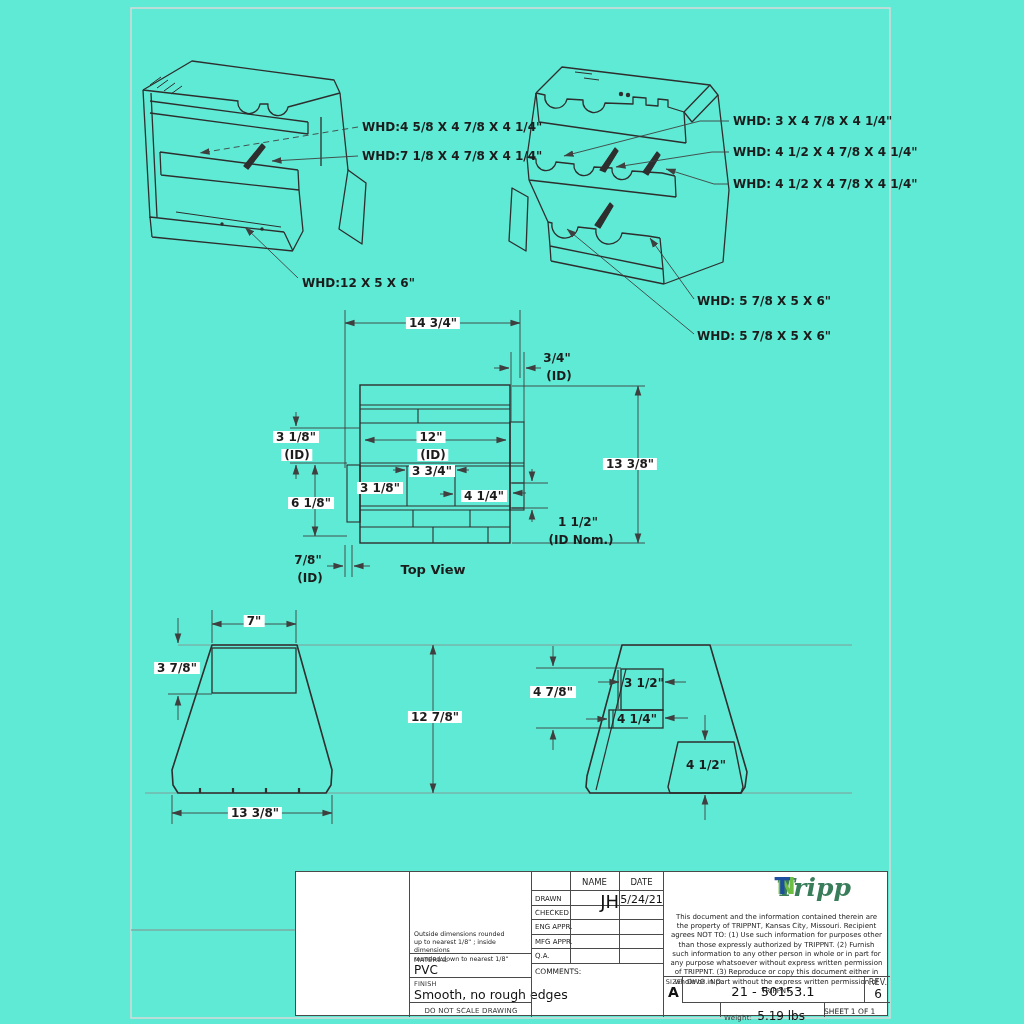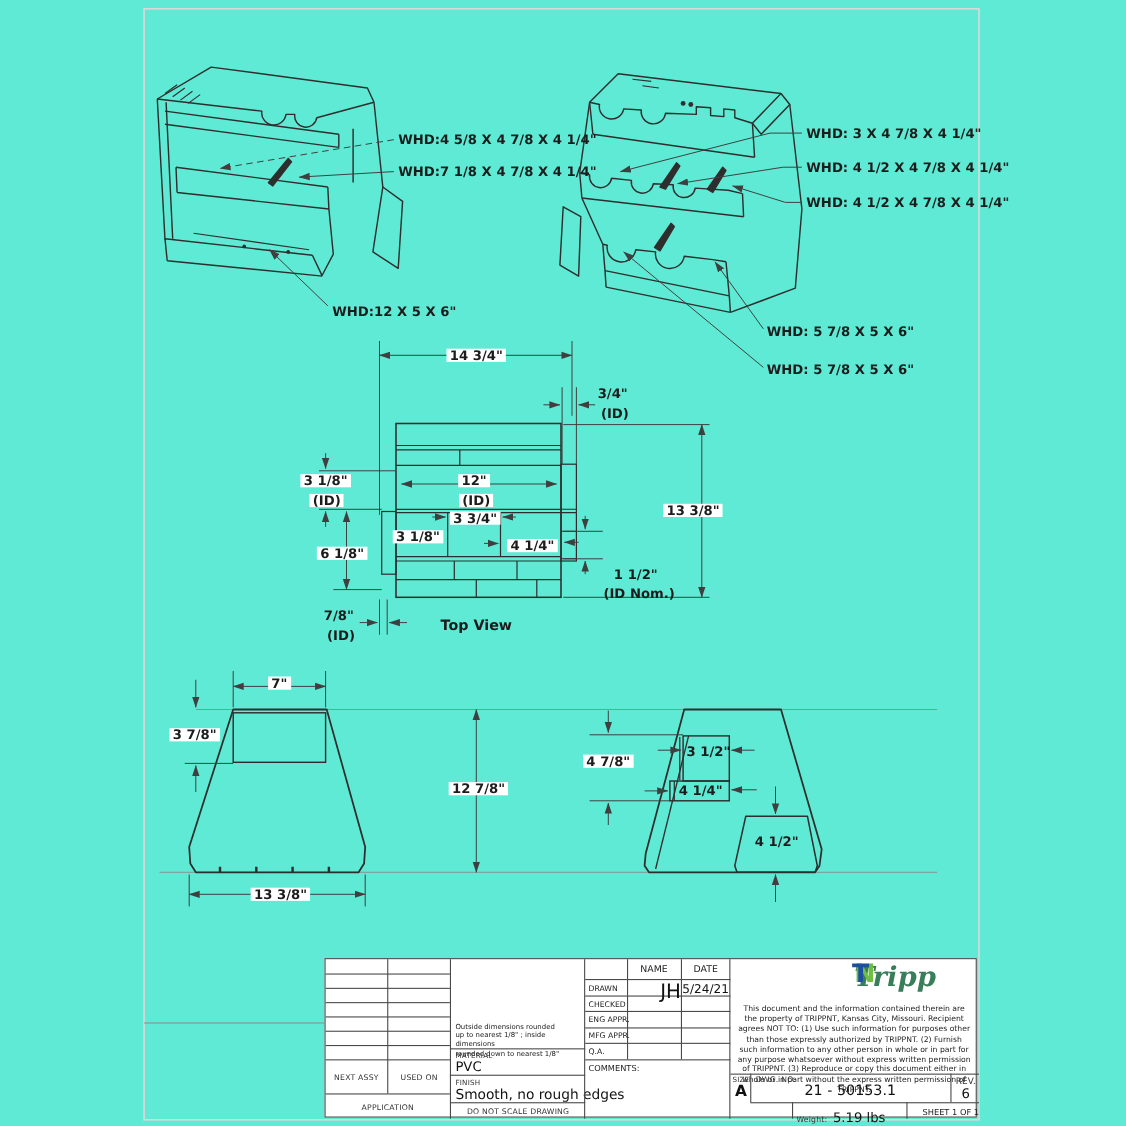--- a/index.html
+++ b/index.html
@@ -205,34 +205,20 @@
 <span class="lbl ctr wbg" style="left:255px;top:813px">13 3/8"</span>
 
 <span class="lbl ctr wbg" style="left:553px;top:692px">4 7/8"</span>
 <span class="lbl ctr" style="left:644px;top:683px">3 1/2"</span>
 <span class="lbl ctr" style="left:637px;top:719px">4 1/4"</span>
 <span class="lbl ctr" style="left:706px;top:765px">4 1/2"</span>
 
 
 <div class="tb">
 
-  <div class="cell" style="left:0;top:0;width:113px;height:145px">
-    <div style="left:0;top:13px;width:113px;border-top:1px solid #4a4a4a"></div>
-    <div style="left:0;top:26px;width:113px;border-top:1px solid #4a4a4a"></div>
-    <div style="left:0;top:39px;width:113px;border-top:1px solid #4a4a4a"></div>
-    <div style="left:0;top:52px;width:113px;border-top:1px solid #4a4a4a"></div>
-    <div style="left:0;top:65px;width:113px;border-top:1px solid #4a4a4a"></div>
-    <div style="left:0;top:78px;width:113px;border-top:1px solid #4a4a4a"></div>
-    <div style="left:0;top:91px;width:113px;border-top:1px solid #4a4a4a"></div>
-    <div style="left:56px;top:0;width:1px;height:122px;background:#4a4a4a"></div>
-    <div style="left:0;top:122px;width:113px;border-top:1px solid #4a4a4a"></div>
-    <div class="tinylab" style="left:0;top:104px;width:56px;text-align:center;font-size:7px">NEXT ASSY</div>
-    <div class="tinylab" style="left:57px;top:104px;width:56px;text-align:center;font-size:7px">USED ON</div>
-    <div class="tinylab" style="left:0;top:131px;width:113px;text-align:center;font-size:7px">APPLICATION</div>
-  </div>
 
   <div class="cell" style="left:113px;top:0;width:122px;height:145px;border-left:1px solid #4a4a4a">
     <div class="tolnote" style="left:4px;top:58px;width:116px">Outside dimensions rounded
 up to nearest 1/8" ; inside dimensions
 rounded down to nearest 1/8"</div>
     <div style="left:0;top:81px;width:122px;border-top:1px solid #4a4a4a"></div>
     <div class="tinylab" style="left:4px;top:84px">MATERIAL</div>
     <div style="left:4px;top:91px;font-size:12px;color:#111">PVC</div>
     <div style="left:0;top:105px;width:122px;border-top:1px solid #4a4a4a"></div>
     <div class="tinylab" style="left:4px;top:108px">FINISH</div>
@@ -281,17 +267,17 @@
     <div class="tinylab" style="left:202px;top:106px;width:24px;text-align:center;font-size:8px">REV.</div>
     <div style="left:202px;top:115px;width:24px;text-align:center;font-size:12px;color:#111">6</div>
 
     <div style="left:18px;top:130px;width:208px;border-top:1px solid #4a4a4a"></div>
     <div style="left:56px;top:130px;width:1px;height:15px;background:#4a4a4a"></div>
     <div style="left:160px;top:130px;width:1px;height:15px;background:#4a4a4a"></div>
     <div style="left:60px;top:133px;white-space:nowrap">
       <span class="tinylab" style="position:static;font-size:7px">Weight:</span>
       <span style="position:static;font-size:12px;color:#111">5.19 lbs</span>
     </div>
-    <div style="left:160px;top:135px;width:66px;text-align:right;font-size:7.5px;color:#222">SHEET 1 OF 1</div>
+    <div style="left:160px;top:135px;width:66px;text-align:left;font-size:7.5px;color:#222">SHEET 1 OF 1</div>
   </div>
 </div>
 
 </div>
 
 </body></html>

